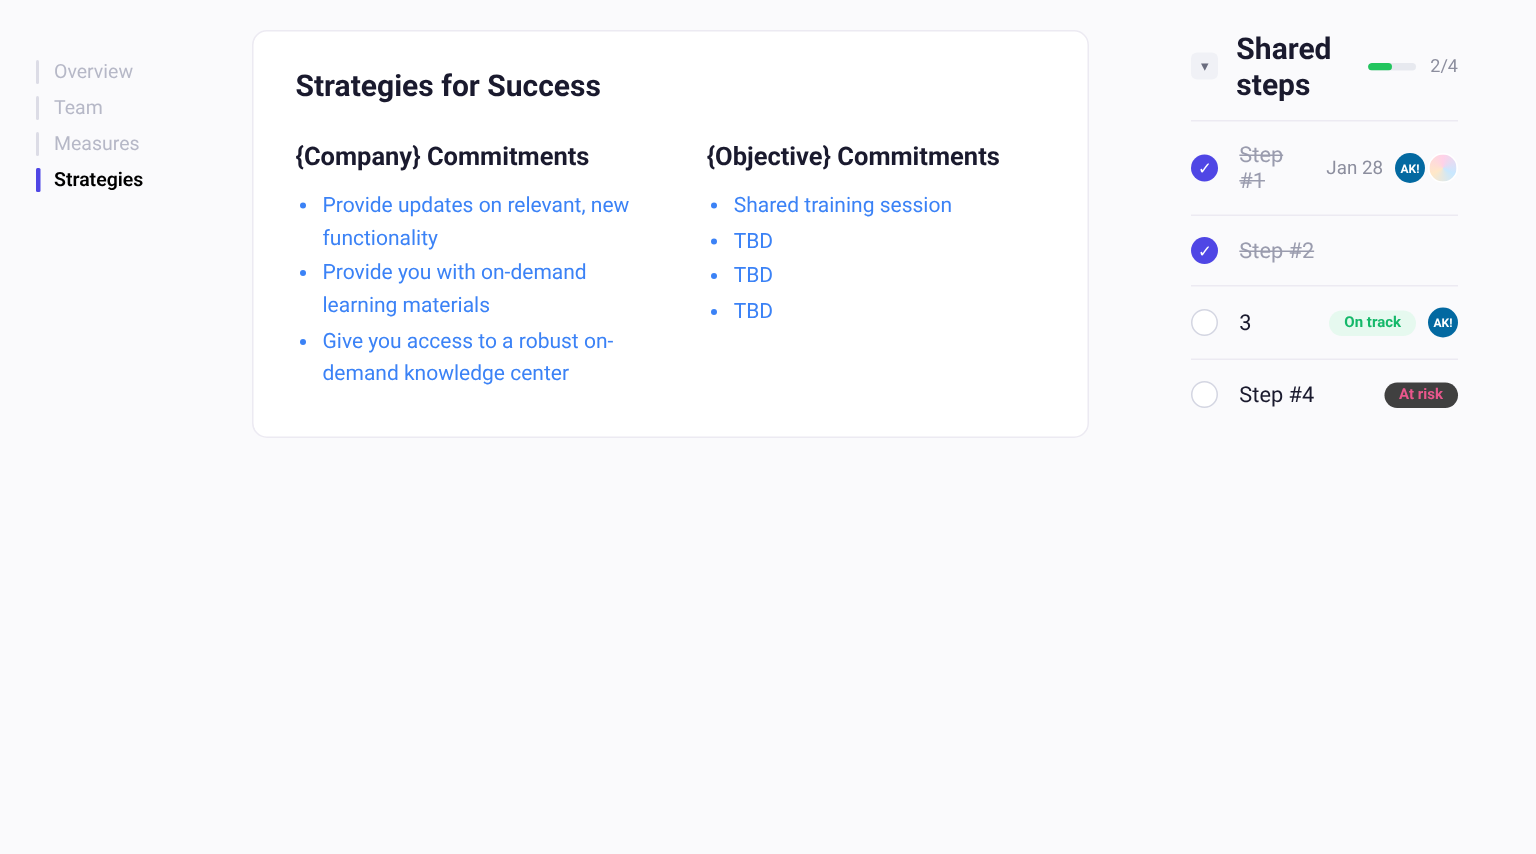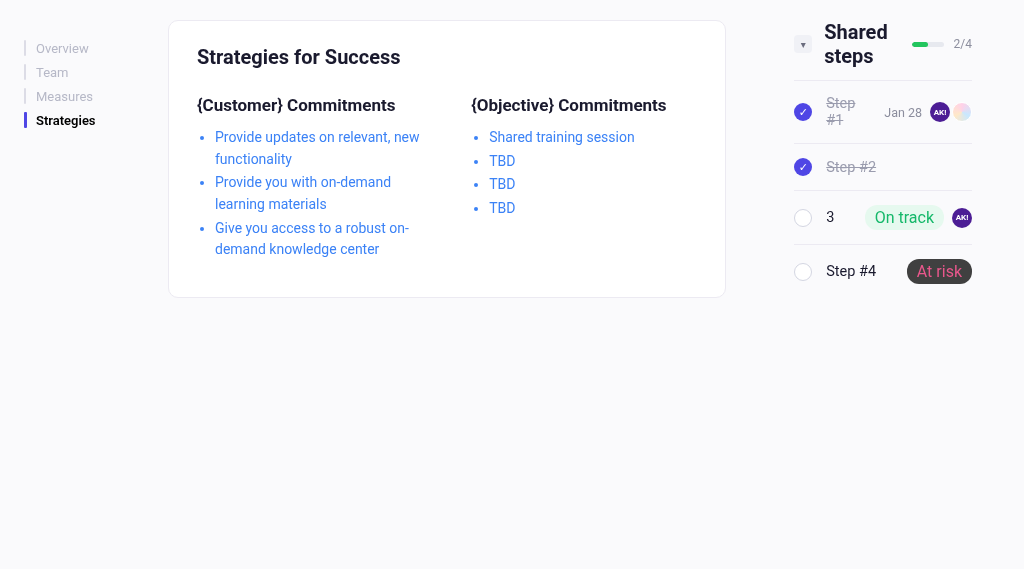--- a/index.html
+++ b/index.html
@@ -162,27 +162,27 @@
   }
   .step-label.done { color: #9a9cae; text-decoration: line-through; }
   .step-meta { display: flex; align-items: center; gap: 8px; }
   .step-date { font-size: 12.5px; color: #8c8e9e; }
   .avatar {
     width: 20px; height: 20px; border-radius: 50%;
     font-size: 8px; font-weight: 700;
     display: flex; align-items: center; justify-content: center;
     flex-shrink: 0;
   }
-  .avatar.dark { background: #4c1d95; color: #fff; }
+  .avatar.dark { background: #0369a1; color: #fff; }
   .avatar.grad { background: conic-gradient(from 0deg, #ffd1e8, #c8e8ff, #ffe8c8, #ffd1e8); border:1px solid #fff; margin-left:-6px; }
   .badge {
-    font-size: 16px;
+    font-size: 10px;
     padding: 3px 10px;
     border-radius: 12px;
-    font-weight: 400;
+    font-weight: 700;
   }
   .badge.ontrack { background: #e6f9ef; color: #15b86a; }
   .badge.atrisk  { background: #404040; color: #e9578c; }
 </style>
 </head>
 <body>
 
 <div class="page">
   <nav class="sidebar" id="sidebar">
       <div class="sidebar-item">
@@ -198,21 +198,21 @@
         <span>Strategies</span>
       </div>
     </nav>
 
   <div class="main">
 
     <section class="card">
       <h2 class="card-title">Strategies for Success</h2>
       <div class="commit-cols">
         <div class="commit-col">
-          <h3 class="commit-heading">{Customer} Commitments</h3>
+          <h3 class="commit-heading">{Company} Commitments</h3>
           <ul class="commit-list" id="company-list">
               <li>Provide updates on relevant, new functionality</li>
               <li>Provide you with on-demand learning materials</li>
               <li>Give you access to a robust on-demand knowledge center</li>
             </ul>
         </div>
         <div class="commit-col">
           <h3 class="commit-heading">{Objective} Commitments</h3>
           <ul class="commit-list" id="customer-list">
               <li>Shared training session</li>

